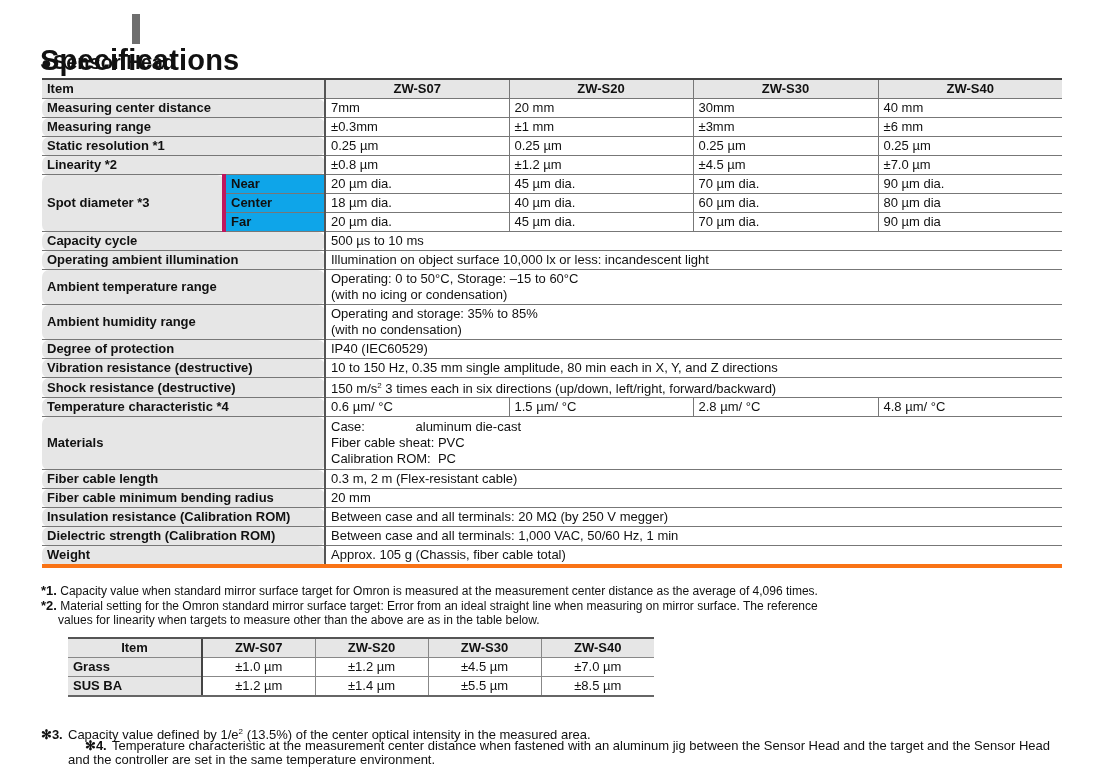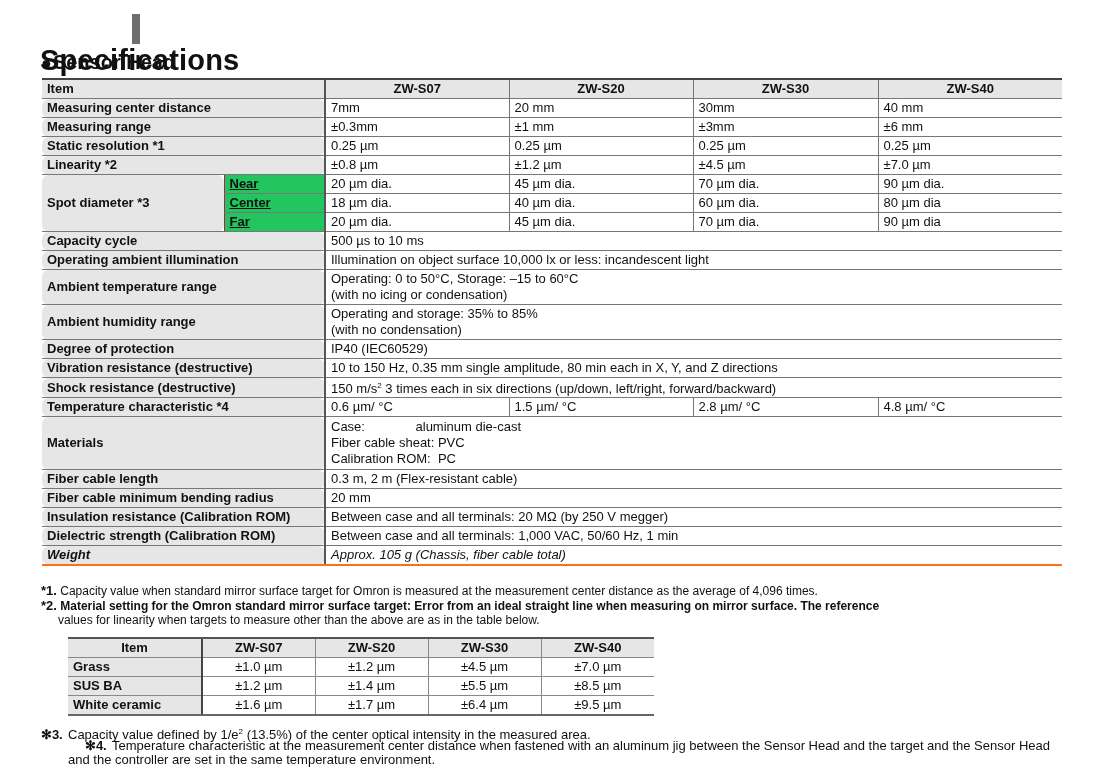--- a/index.html
+++ b/index.html
@@ -8,36 +8,36 @@
   .title-wrap { position: absolute; left: 40px; top: 14px; display: flex; align-items: center; flex-direction: column; }
   .title-bar { width: 8px; height: 30px; background: #6e6e6e; margin-right: 7px; }
   .title { font-size: 29px; font-weight: bold; letter-spacing: 0.2px; }
   .subtitle { position: absolute; left: 41px; top: 51px; font-size: 20px; font-weight: bold; }
   .subtitle .bullet { font-size: 18px; margin-right: 1px; }
 
   table { border-collapse: collapse; }
   .spec { position: absolute; left: 42px; top: 78px; width: 1020px; font-size: 13px; }
   .spec td, .spec th { padding: 0 5px; height: 18px; line-height: 16px; border-top: 1px solid #777; border-bottom: 1px solid #777; vertical-align: middle; }
   .spec tr:first-child th { border-top: 2px solid #444; }
-  .spec tr:last-child td { border-bottom: 2px solid #f97316; font-style: italic; }
+  .spec tr:last-child td { border-bottom: 4px solid #f97316; }
   .spec th { background: #e6e6e6; font-weight: bold; text-align: center; }
   .spec th.itemh { text-align: left; }
   .spec td.label { background: #e6e6e6; font-weight: bold; text-align: left; border-radius: 7px; }
-  .spec td.sub { background: #22c55e; font-weight: bold; border-left: 1px solid #be185d; text-decoration: underline; }
+  .spec td.sub { background: #0ea5e9; font-weight: bold; border-left: 4px solid #be185d; }
   .spec .vline { border-left: 2px solid #555; }
   .spec td.val { border-left: 1px solid #777; }
   .spec td.val.first { border-left: 2px solid #555; }
   .spec td.tall { height: 34px; }
   .spec td.tall3 { height: 52px; }
   .spec .pre { white-space: pre; }
 
   .notes { position: absolute; left: 41px; font-size: 12px; line-height: 15px; }
   .notes b { font-size: 13px; }
   .n1 { top: 583px; }
-  .n2 { top: 598px; font-weight: bold; }
+  .n2 { top: 598px; }
   .n2b { top: 613px; left: 58px; }
 
   .lin { position: absolute; left: 68px; top: 637px; width: 586px; font-size: 13px; }
   .lin th, .lin td { height: 18px; line-height: 16px; padding: 0 5px; border-top: 1px solid #888; border-bottom: 1px solid #888; }
   .lin tr:first-child th { border-top: 2px solid #555; }
   .lin tr:last-child td { border-bottom: 2px solid #666; }
   .lin th { background: #e6e6e6; font-weight: bold; text-align: center; border-left: 1px solid #888; }
   .lin th:first-child { border-left: none; }
   .lin td { text-align: center; border-left: 1px solid #888; }
   .lin td.lbl { background: #e6e6e6; font-weight: bold; text-align: left; border-left: none; }
@@ -228,25 +228,18 @@
     <td>±4.5 µm</td>
     <td>±7.0 µm</td>
   </tr>
   <tr>
     <td class="lbl">SUS BA</td>
     <td class="dv">±1.2 µm</td>
     <td>±1.4 µm</td>
     <td>±5.5 µm</td>
     <td>±8.5 µm</td>
   </tr>
-  <tr>
-    <td class="lbl">White ceramic</td>
-    <td class="dv">±1.6 µm</td>
-    <td>±1.7 µm</td>
-    <td>±6.4 µm</td>
-    <td>±9.5 µm</td>
-  </tr>
 </tbody>
   </table>
 
 <div class="notes n3"><span class="ast">✻3.</span><span>Capacity value defined by 1/e</span><sup style="font-size:8px">2</sup><span> (13.5%) of the center optical intensity in the measured area.</span></div>
 <div class="notes n4"><span class="ast">✻4.</span><span>Temperature characteristic at the measurement center distance when fastened with an aluminum jig between the Sensor Head and the target and the Sensor Head</span></div>
 <div class="notes n4b">and the controller are set in the same temperature environment.</div>
 
 </body></html>

